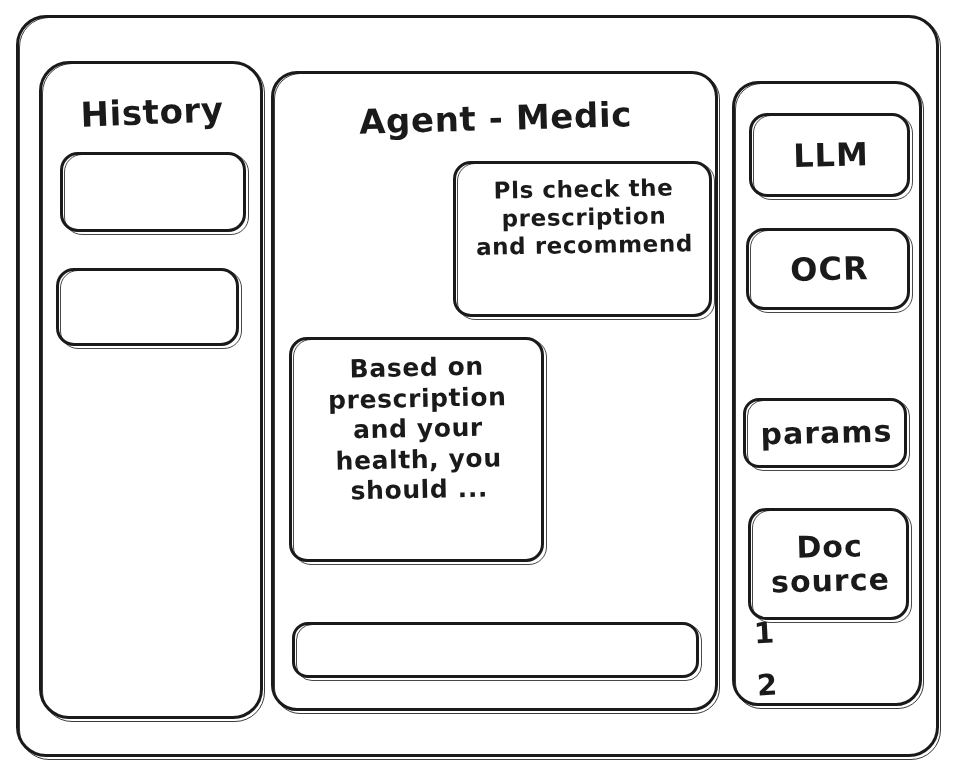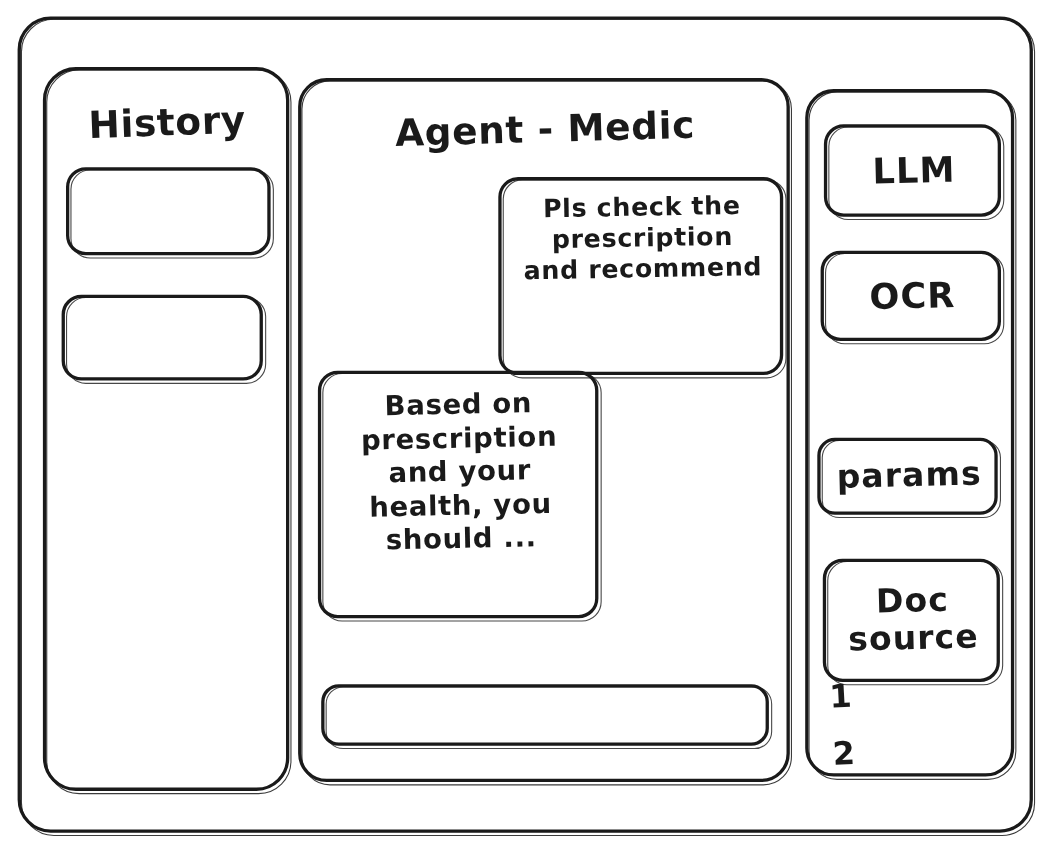--- a/index.html
+++ b/index.html
@@ -114,21 +114,21 @@
   #main-title {
     left: 273px; top: 98px;
     width: 445px;
     font-size: 34px;
     transform: rotate(-1.6deg);
   }
 
   
   #user-message {
     left: 455px; top: 161px;
-    width: 258px; height: 180px;
+    width: 258px; height: 156px;
   }
   #user-message .hand {
     left: 8px; right: 8px; top: 14px;
     width: auto;
     font-size: 23px;
     transform: rotate(-1deg);
   }
 
   
   #agent-message {

